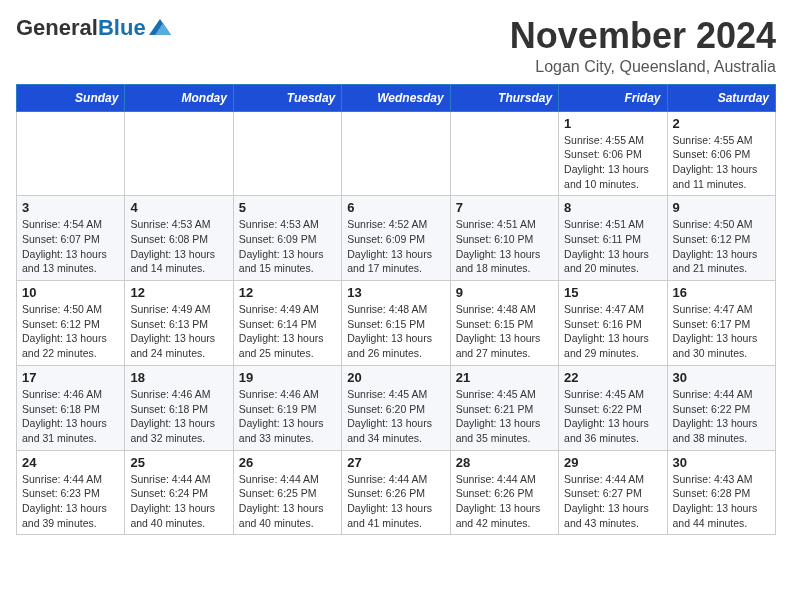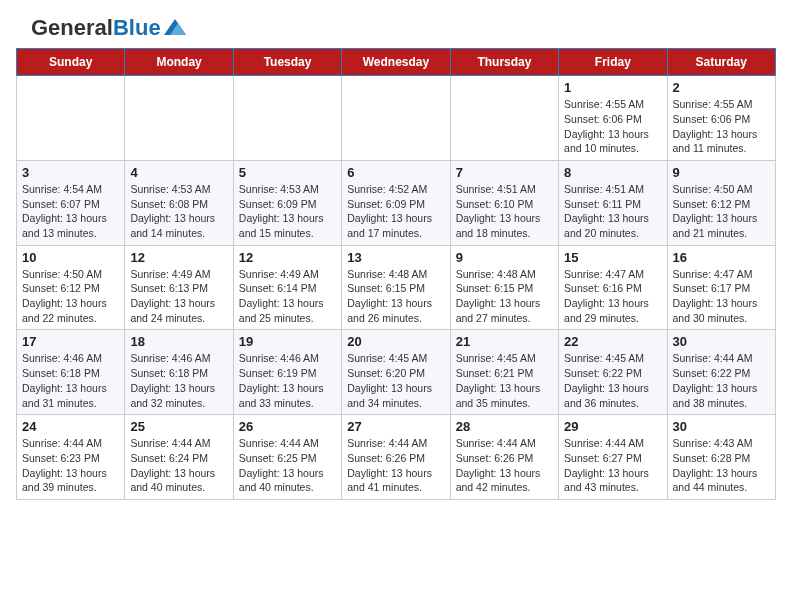--- a/index.html
+++ b/index.html
@@ -18,21 +18,20 @@
     }
     .logo-area {
       display: flex;
       flex-direction: column;
       align-items: flex-start;
     }
     .logo-text {
       font-size: 22px;
       font-weight: bold;
       line-height: 1.1;
-      margin-left: 15px;
     }
     .logo-general { color: #333; }
     .logo-blue { color: #1a6faf; }
     .title-area {
       text-align: right;
     }
     .month-title {
       font-size: 36px;
       font-weight: bold;
       color: #333;
@@ -43,27 +42,28 @@
       color: #555;
       margin-top: 2px;
     }
     .calendar {
       width: 100%;
       border-collapse: collapse;
       margin-top: 8px;
       font-size: 11px;
     }
     .calendar th {
-      background-color: #b91c1c;
+      background-color: #1d4ed8;
       color: #fff;
-      text-align: center;
+      text-align: right;
       padding: 6px 6px;
       font-size: 12px;
       font-weight: bold;
       border: 1px solid #2a7cc7;
+      font-style: italic;
     }
     .calendar td {
       border: 1px solid #ccc;
       vertical-align: top;
       padding: 4px 5px;
       width: 107px;
       min-height: 80px;
       background: #fff;
     }
     .calendar tr:nth-child(even) td {
@@ -96,20 +96,22 @@
       <span class="logo-text">
         <span class="logo-general">General</span><span class="logo-blue">Blue</span>
       </span>
       <svg width="22" height="16" viewBox="0 0 22 16" style="margin-left:3px;margin-top:-2px;">
         <polygon points="0,16 11,0 22,16" fill="#1a6faf"></polygon>
         <polygon points="6,16 14,4 22,16" fill="#5aabde"></polygon>
       </svg>
     </div>
   </div>
   <div class="title-area">
+    <div class="month-title">November 2024</div>
+    <div class="location-title">Logan City, Queensland, Australia</div>
   </div>
 </div>
 
 <table class="calendar">
   <thead>
     <tr>
     <th>Sunday</th>
         <th>Monday</th>
         <th>Tuesday</th>
         <th>Wednesday</th>

